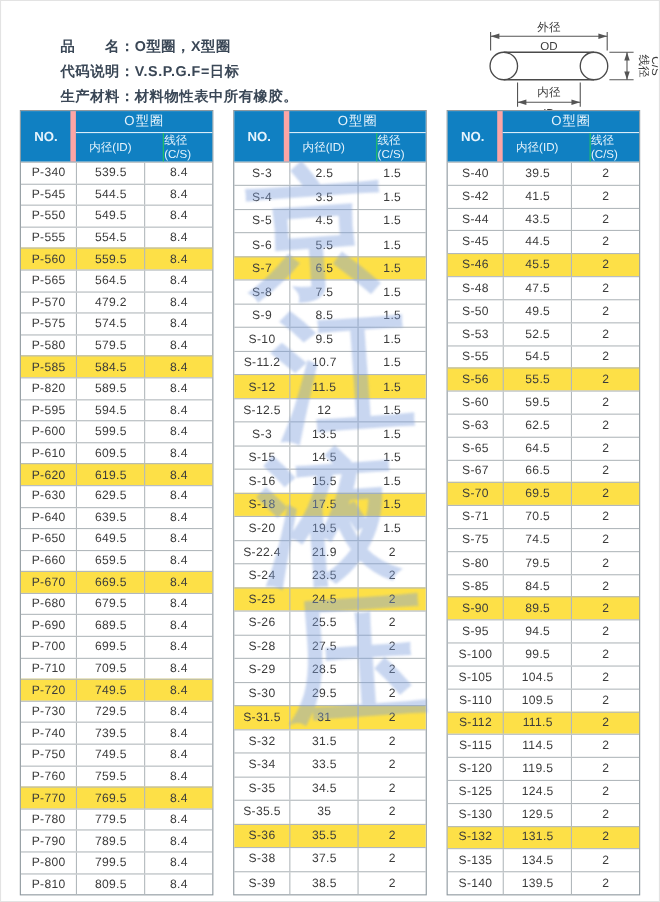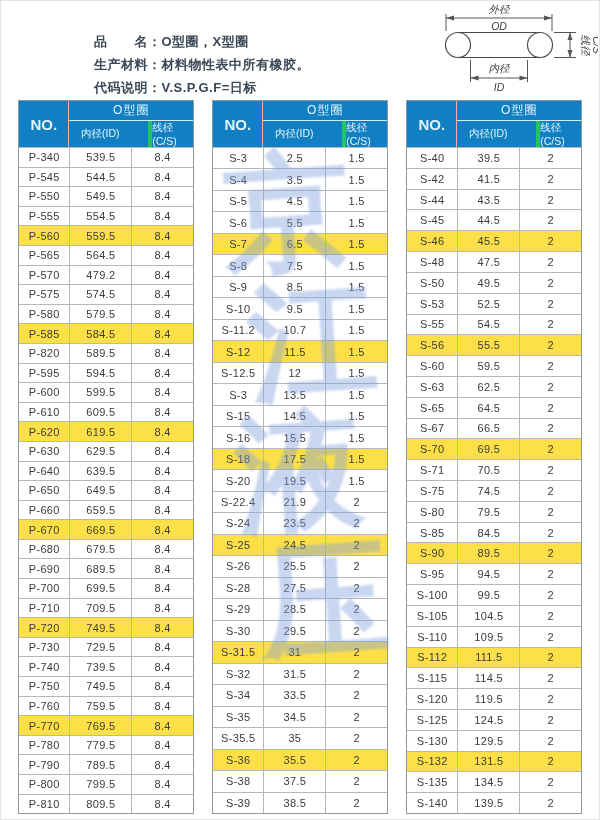--- a/index.html
+++ b/index.html
@@ -8,56 +8,55 @@
     background:#ffffff;
     font-family:"Liberation Sans","DejaVu Sans",sans-serif;
     position:relative;overflow:hidden;
     box-shadow:inset 0 0 0 1px #e3e3e3;
   }
   
   .top-info{
     position:absolute;left:55px;top:30px;
     color:#3a4756;font-size:13px;line-height:23px;font-weight:600;
     letter-spacing:0.5px;
-    margin-left:39px;
   }
   
-  .diagram{position:absolute;left:418px;top:2px;width:180px;height:94px;font-style:italic;}
+  .diagram{position:absolute;left:418px;top:17px;width:180px;height:94px;}
   .diagram svg{display:block;}
   .dim-text{fill:#3c3c3c;font-size:10.5px;font-family:"Liberation Sans",sans-serif;}
   .dim-line{stroke:#555;stroke-width:1;fill:none;}
   .ring-line{stroke:#4a4a4a;stroke-width:1.2;fill:none;}
   .arrow{fill:#555;}
   
   .tables{
     position:absolute;left:18px;top:100px;width:564px;height:714px;
     display:flex;gap:18px;
   }
   .otable{
     flex:1;border:1px solid #8e989e;background:#fff;
     display:flex;flex-direction:column;box-sizing:border-box;
   }
   .thead{
     display:grid;grid-template-columns:29% 71%;
     background:#1080c2;color:#e6f3fc;height:46px;flex:none;
   }
   .th-no{
     display:flex;align-items:center;justify-content:center;
-    font-size:15px;font-weight:bold;border-right:1px solid #fca5a5;
+    font-size:12px;font-weight:bold;border-right:5px solid #fca5a5;
   }
   .th-group{display:flex;flex-direction:column;}
   .th-group-title{
     flex:1;display:flex;align-items:center;justify-content:center;
     font-size:12px;border-bottom:1px solid #d9ecf8;letter-spacing:1px;
   }
   .th-sub{flex:1;display:grid;grid-template-columns:50% 50%;}
   .th-sub > div{
     display:flex;align-items:center;justify-content:center;font-size:10.5px;
   }
-  .th-sub > div + div{border-left:4px solid #22c55e;margin-left:17px;}
+  .th-sub > div + div{border-left:1px solid #22c55e;margin-left:17px;}
   .tbody{flex:1;display:flex;flex-direction:column;}
   .trow{
     flex:1;display:grid;grid-template-columns:29% 35.5% 35.5%;
     border-top:1px solid #b2b8bc;
   }
   .trow.hl{background:#fde047;}
   .tcell{
     display:flex;align-items:center;justify-content:center;
     font-size:11px;color:#3b3b3b;letter-spacing:0.3px;
   }
@@ -76,22 +75,22 @@
   .wm-0{margin-left:18px;}
   .wm-1{margin-left:52px;}
   .wm-2{margin-left:8px;}
   .wm-3{margin-left:40px;}
 </style>
 </head>
 <body>
 
 <div class="top-info">
   <div>品　　名：O型圈，X型圈</div>
+  <div>代码说明：V.S.P.G.F=日标</div>
   <div>生产材料：材料物性表中所有橡胶。</div>
-  <div>代码说明：V.S.P.G.F=日标</div>
 </div>
 
 <div class="diagram">
   <svg width="180" height="94" viewBox="0 0 180 94">
     <defs>
       <pattern id="hatch" width="4" height="4" patternTransform="rotate(45)" patternUnits="userSpaceOnUse">
         <line x1="0" y1="0" x2="0" y2="4" stroke="#777" stroke-width="1"></line>
       </pattern>
     </defs>
 

